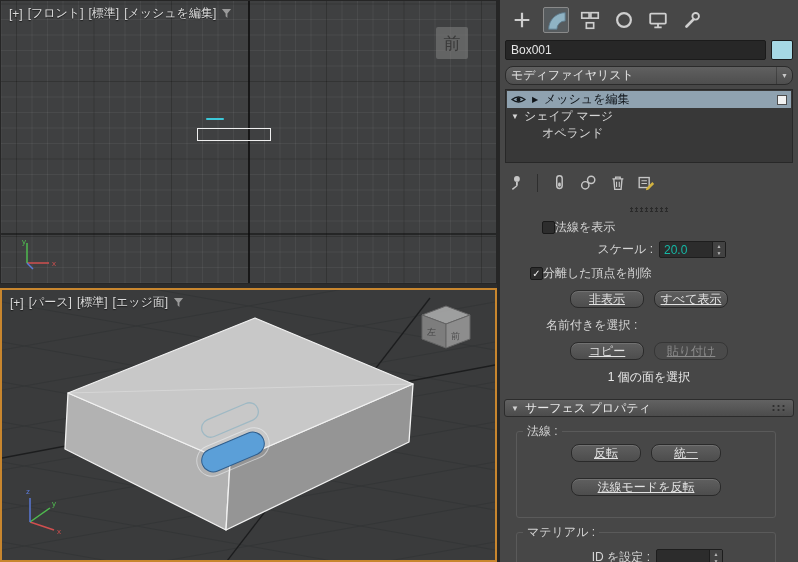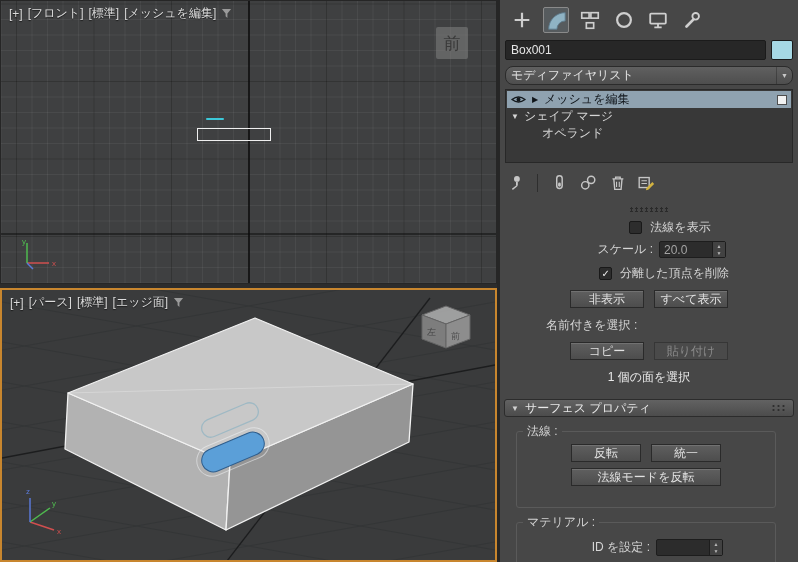--- a/index.html
+++ b/index.html
@@ -68,41 +68,41 @@
   .stack-tools { margin:8px 0 0 6px; display:flex; align-items:center; gap:9px; height:24px; }
   .tool-div { width:1px; height:18px; background:#2e2e2e; margin:0 2px; }
 
   .section-split { margin-top:10px; height:8px; display:flex; justify-content:center; align-items:center; }
   .dots { width:40px; height:5px;
     background-image:radial-gradient(circle,#2a2a2a 1px,transparent 1.3px);
     background-size:5px 3px; }
 
   .row { display:flex; align-items:center; }
   .lbl { color:#d6d6d6; }
-  .cb-row { gap:8px;justify-content:center; }
+  .cb-row { gap:0; }
   .r-shownormals { margin:6px 0 0 42px; }
   .scale-row { margin-top:5px; justify-content:flex-end; padding-right:72px; gap:6px; }
   .r-delisolated { margin:7px 0 0 30px; }
   .btn-row { margin-top:8px; display:flex; justify-content:center; gap:10px; }
   .named-lbl { margin:9px 8px 0 46px; }
   .sel-status { text-align:center; margin-top:9px; color:#eaeaea; }
 
   .checkbox { width:13px; height:13px; background:#2d2d2d; border:1px solid #191919; border-radius:2px;
     display:inline-flex; align-items:center; justify-content:center; flex:none; }
   .checkbox.checked::after { content:"✓"; color:#eeeeee; font-size:10px; line-height:1; }
 
   .spin { display:inline-flex; height:17px; background:#2c2c2c; border:1px solid #1d1d1d; border-radius:2px; }
-  .spin-val { width:52px; padding:1px 4px 0; color:#a3a3a3; }
+  .spin-val { width:52px; padding:1px 4px 0; color:#14b8a6; }
   .spin-btns { width:13px; display:flex; flex-direction:column; border-left:1px solid #1d1d1d; background:#424242; }
   .sb { flex:1; font-size:5px; color:#b8b8b8; display:flex; align-items:center; justify-content:center; }
 
   button.btn { height:18px; background:linear-gradient(#5f5f5f,#4d4d4d); border:1px solid #2a2a2a;
-    border-radius:0; color:#e2e2e2; font-size:12px; font-family:inherit;
+    border-radius:8px; color:#e2e2e2; font-size:12px; font-family:inherit;
     display:inline-flex; align-items:center; justify-content:center;
-    box-shadow:inset 0 1px 0 rgba(255,255,255,0.12); padding:0; }
+    box-shadow:inset 0 1px 0 rgba(255,255,255,0.12); padding:0;text-decoration:underline; }
   button.btn.disabled { color:#8b8b8b; background:#4a4a4a; box-shadow:none; border-color:#363636; }
   .w70{width:70px;} .w74{width:74px;} .w88{width:88px;} .w150{width:150px;}
 
   .rollout-hdr { margin:13px 4px 0; height:18px; display:flex; align-items:center; gap:6px;
     background:linear-gradient(#626262,#4c4c4c); border:1px solid #2c2c2c; border-radius:3px;
     padding:0 6px; color:#e9e9e9; }
   .r-arrow { font-size:8px; color:#d0d0d0; }
   .grip { margin-left:auto; width:16px; height:8px;
     background-image:radial-gradient(circle,#2e2e2e 1px,transparent 1.2px); background-size:5px 4px; }
 
@@ -359,21 +359,21 @@
       <span>サーフェス プロパティ</span>
       <span class="grip"></span>
     </div>
 
     <fieldset class="grp">
       <legend>法線 :</legend>
       <div class="btn-row" style="margin-top:2px;">
         <button class="btn w70">反転</button>
         <button class="btn w70">統一</button>
       </div>
-      <div class="btn-row" style="margin-top:6px;">
+      <div class="btn-row" style="margin-top:16px;">
         <button class="btn w150">法線モードを反転</button>
       </div>
     </fieldset>
 
     <fieldset class="grp">
       <legend>マテリアル :</legend>
       <div class="id-row">
         <span class="lbl">ID を設定 :</span>
         <span class="spin">
           <span class="spin-val"></span>

